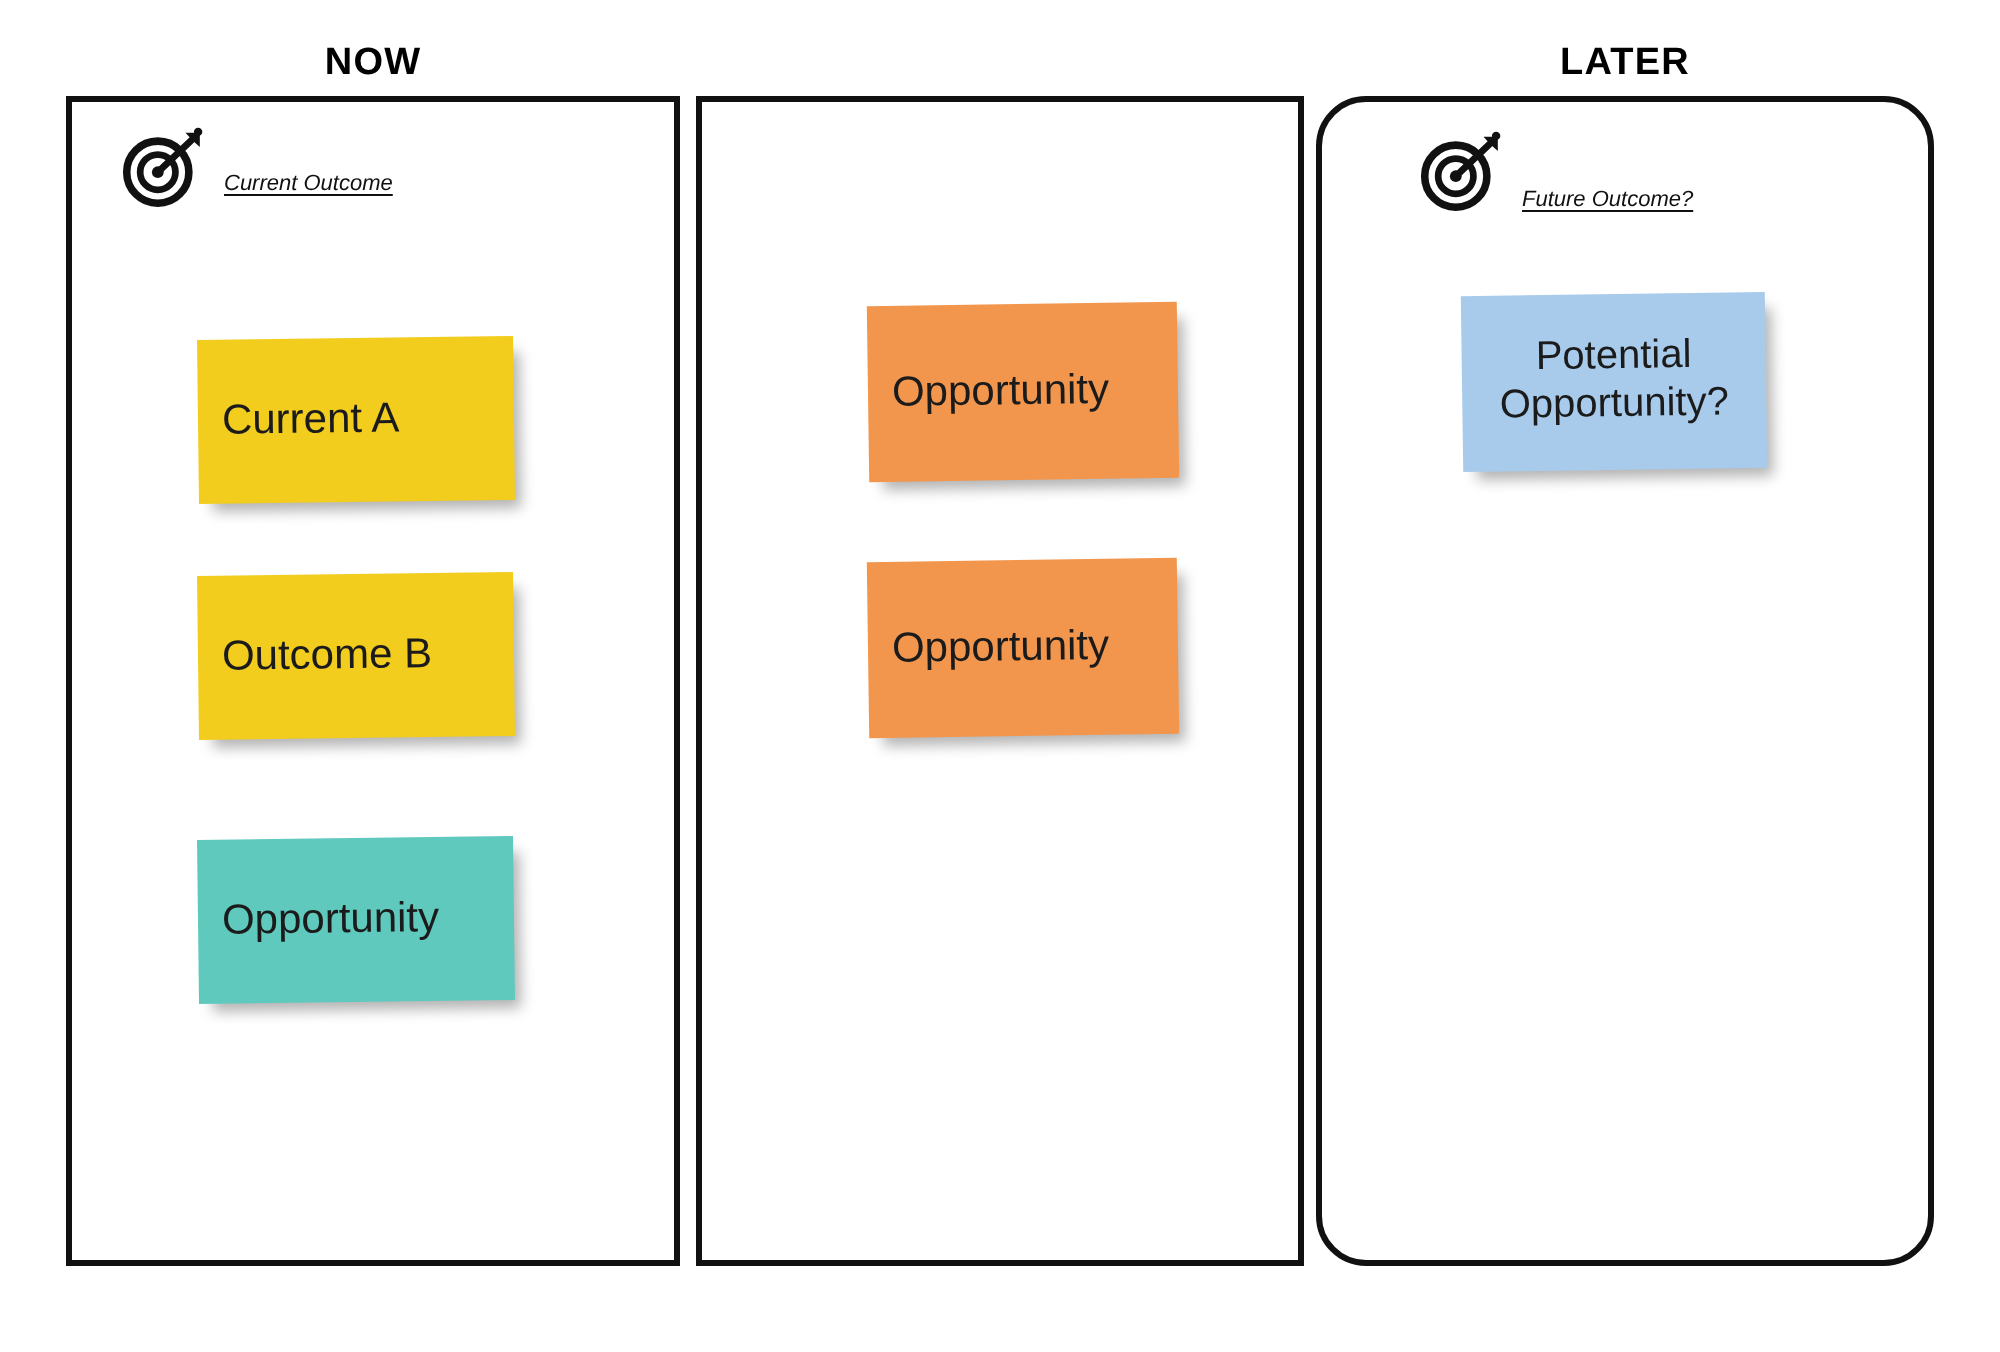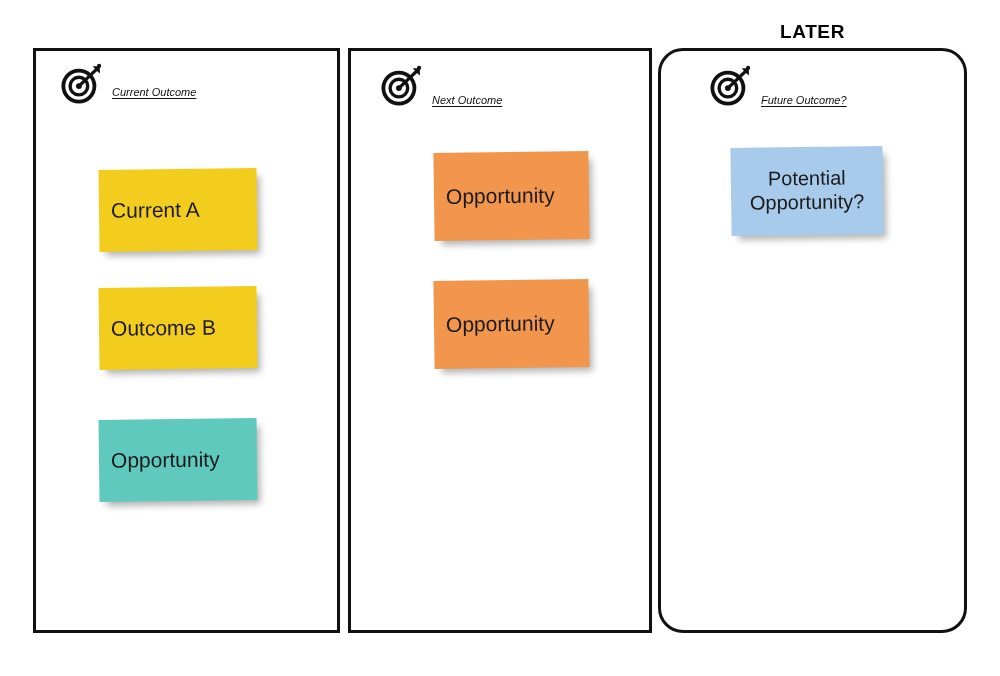--- a/index.html
+++ b/index.html
@@ -98,20 +98,21 @@
   .note-label {
     display: block;
     white-space: pre-line;
   }
 </style>
 </head>
 <body>
 
 <div id="board">
 
+  <div class="col-header" style="left:33px; width:307px;">NOW</div>
 
   <div class="column" style="left:33px; width:307px;">
 
     <div class="outcome" style="left:24px; top:12px; width:250px;">
       <svg class="target-icon" viewBox="0 0 100 100">
         <circle cx="45" cy="55" r="37" fill="none" stroke="#111111" stroke-width="9"></circle>
         <circle cx="45" cy="55" r="21" fill="none" stroke="#111111" stroke-width="8"></circle>
         <circle cx="45" cy="55" r="7" fill="#111111"></circle>
         <line x1="45" y1="55" x2="85" y2="17" stroke="#111111" stroke-width="8" stroke-linecap="round"></line>
         <path d="M78 8 L95 8 L95 25 L86 17 Z" fill="#111111"></path>
@@ -132,33 +133,20 @@
 
     <div class="note" style="left:63px; top:368px; width:158px; height:82px; background:#5FC9BE; transform:rotate(-0.7deg);">
       <span class="note-label">Opportunity</span>
     </div>
   </div>
 
   <div class="col-header" style="left:348px; width:304px;margin-top:44px;">NEXT</div>
 
   <div class="column" style="left:348px; width:304px;">
 
-    <div class="outcome" style="left:29px; top:14px; width:250px;">
-      <svg class="target-icon" viewBox="0 0 100 100">
-        <circle cx="45" cy="55" r="37" fill="none" stroke="#111111" stroke-width="9"></circle>
-        <circle cx="45" cy="55" r="21" fill="none" stroke="#111111" stroke-width="8"></circle>
-        <circle cx="45" cy="55" r="7" fill="#111111"></circle>
-        <line x1="45" y1="55" x2="85" y2="17" stroke="#111111" stroke-width="8" stroke-linecap="round"></line>
-        <path d="M78 8 L95 8 L95 25 L86 17 Z" fill="#111111"></path>
-        <circle cx="93" cy="7" r="5" fill="#111111"></circle>
-      </svg>
-      <span class="outcome-text" style="padding-top:12px;">
-        <span class="ul-line">Next Outcome</span>
-      </span>
-    </div>
 
     <div class="note" style="left:83px; top:101px; width:155px; height:88px; background:#F2964D; transform:rotate(-0.8deg);">
       <span class="note-label">Opportunity</span>
     </div>
 
     <div class="note" style="left:83px; top:229px; width:155px; height:88px; background:#F2964D; transform:rotate(-0.8deg);">
       <span class="note-label">Opportunity</span>
     </div>
   </div>
 

